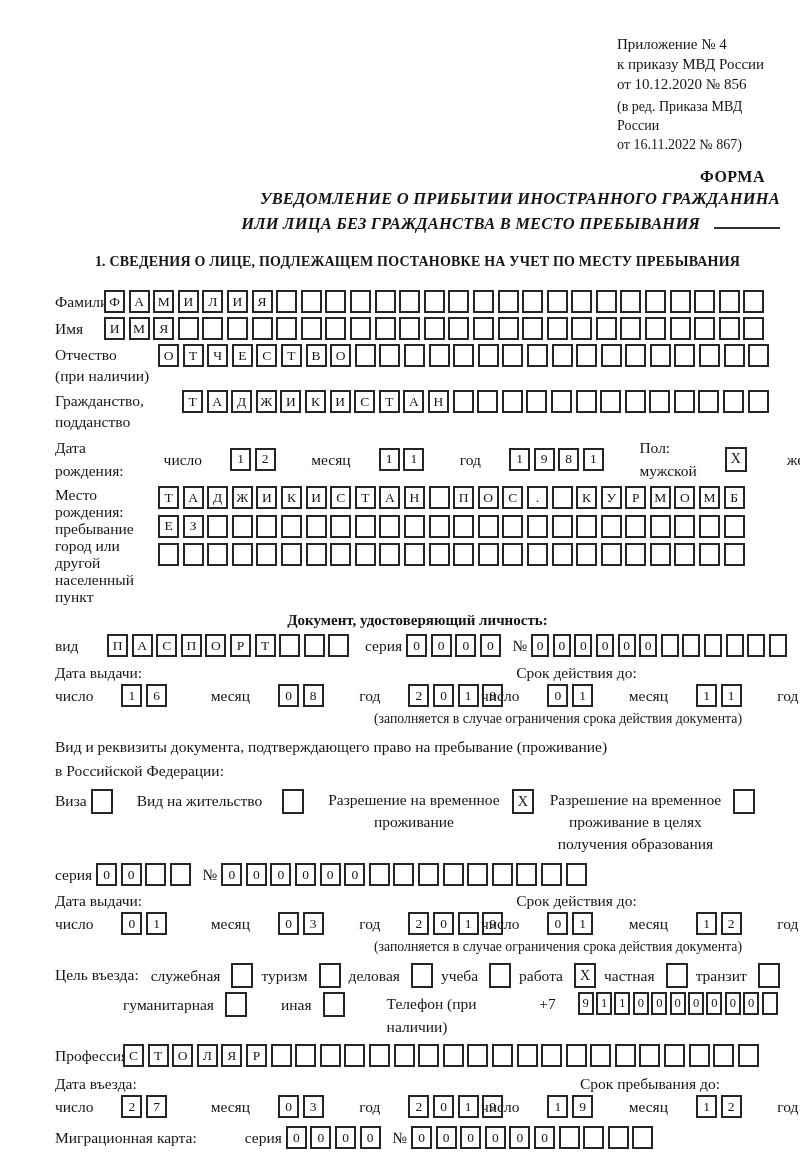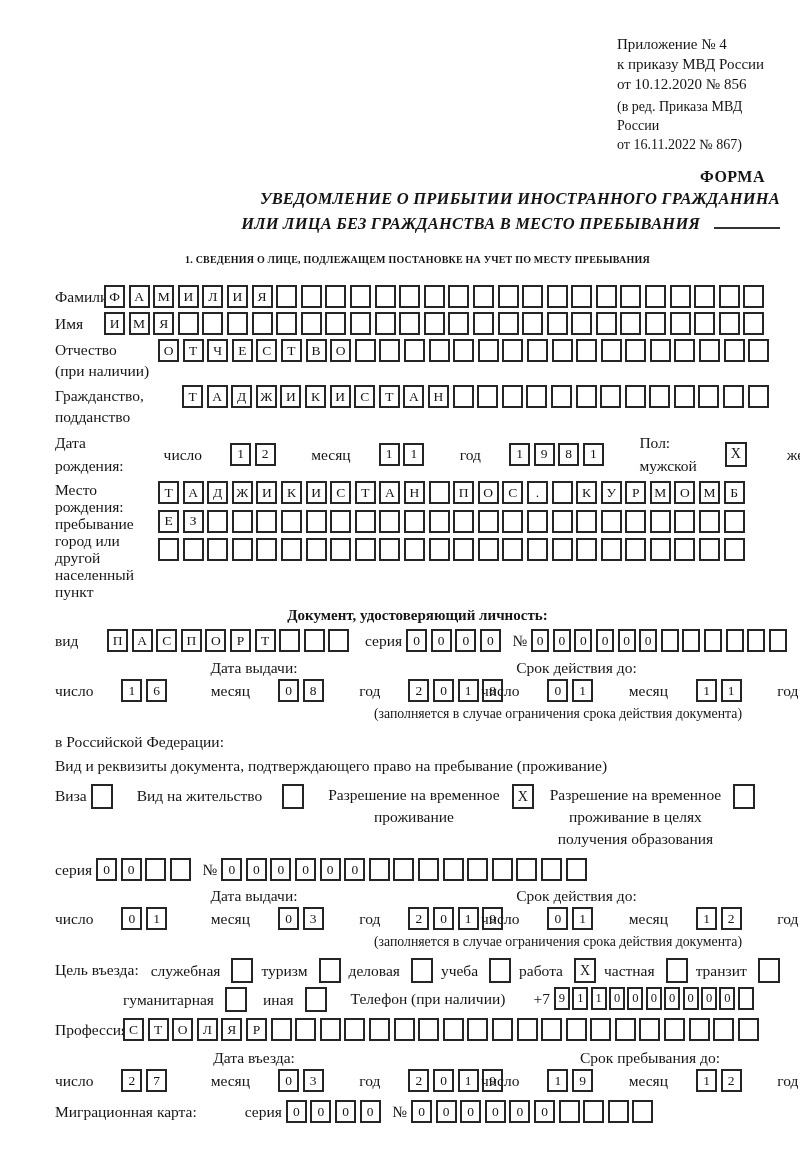--- a/index.html
+++ b/index.html
@@ -7,21 +7,21 @@
     width:800px;height:1163px;box-sizing:border-box;
     padding:34px 20px 0 55px;background:#fff;color:#151515;
     font-family:"Liberation Serif","DejaVu Serif",serif;font-size:15.5px;
     overflow:hidden;
   }
   .hdr-block{margin-left:562px;line-height:20px;font-size:15px;}
   .hdr-block .amend{font-size:14px;line-height:19px;margin-top:3px;}
   .forma{font-weight:bold;font-size:16px;text-align:right;padding-right:15px;margin-top:14px;letter-spacing:.5px;}
   .title{font-weight:bold;font-size:16.5px;text-align:right;line-height:25px;letter-spacing:.2px;font-style:italic;}
   .blank-line{display:inline-block;width:66px;border-bottom:2.5px solid #333;margin-left:14px;vertical-align:baseline;}
-  .sec-head{font-weight:bold;font-size:10px;text-align:center;margin-top:18px;letter-spacing:.2px;}
+  .sec-head{font-weight:bold;font-size:14px;text-align:center;margin-top:18px;letter-spacing:.2px;}
   .form-area{margin-top:20px;}
   .row{display:flex;align-items:flex-start;margin-bottom:4px;}
   .lbl{flex-shrink:0;line-height:23px;}
   .lbl-stack{flex-shrink:0;line-height:21px;}
   .w49{width:49px;} .w52{width:52px;} .w68{width:68px;} .w103{width:103px;} .w127{width:127px;}
   .cellrow{display:flex;flex-wrap:nowrap;}
   .cellcol .cellrow{margin-bottom:5.5px;}
   .cell{
     width:17px;height:19px;border:2px solid #252525;margin-right:3.6px;
     display:inline-flex;align-items:center;justify-content:center;
@@ -31,21 +31,21 @@
   .tight .cell{width:12px;margin-right:2.4px;font-size:12.5px;}
   .checkbox{
     width:18px;height:21px;border:2px solid #252525;display:inline-flex;
     align-items:center;justify-content:center;font-size:14px;flex-shrink:0;background:#fff;
   }
   .inlinegrp{display:flex;align-items:center;gap:24px;}
   .dlabel{margin:0 4px 0 0;line-height:23px;}
   .gap8{margin-left:8px;} .gap12{margin-left:12px;} .gap16{margin-left:16px;} .gap24{margin-left:24px;}
   .doc-head{font-weight:bold;font-size:15px;text-align:center;margin:7px 0 5px 0;}
   .dates-head{margin-bottom:2px;}
-  .dh-left{width:398px;text-align:center;}
+  .dh-left{width:398px;text-align:left;}
   .dh-right{flex:1;text-align:center;padding-right:80px;}
   .dh-right2{flex:1;text-align:right;padding-right:60px;}
   .dates-left{width:398px;}
   .note{font-size:13.8px;text-align:right;padding-right:38px;margin:1px 0 8px 0;}
   .intro{line-height:24px;}
   .options-row{margin-top:6px;align-items:flex-start;}
   .opt-multi{text-align:center;line-height:22px;}
   .po{display:inline-flex;align-items:center;}
   .po .checkbox{margin-left:7px;}
 </style>
@@ -403,22 +403,22 @@
           <span class="cell">2</span>
           <span class="cell">0</span>
           <span class="cell">2</span>
           <span class="cell">5</span>
         </span>
     </div>
   </div>
 
   <div class="note">(заполняется в случае ограничения срока действия документа)</div>
 
+  <div class="intro">Вид и реквизиты документа, подтверждающего право на пребывание (проживание)</div>
   <div class="intro">в Российской Федерации:</div>
-  <div class="intro">Вид и реквизиты документа, подтверждающего право на пребывание (проживание)</div>
 
   <div class="row options-row">
     <span class="dlabel">Виза</span>
     <span class="checkbox"></span>
     <span class="dlabel gap24">Вид на жительство</span>
     <span class="checkbox gap16"></span>
     <div class="opt-multi gap24">
       <div>Разрешение на временное</div>
       <div>проживание</div>
     </div>
@@ -532,21 +532,21 @@
     <span class="po gap8">
         <span class="dlabel">частная</span>
         <span class="checkbox"></span>
       </span>
     <span class="po gap8">
         <span class="dlabel">транзит</span>
         <span class="checkbox"></span>
       </span>
   </div>
 
-  <div class="row" style="margin-top:3px;">
+  <div class="row" style="margin-top:3px;gap:18px;">
     <span class="po" style="margin-left:68px;">
         <span class="dlabel">гуманитарная</span>
         <span class="checkbox"></span>
       </span>
     <span class="po gap16">
         <span class="dlabel">иная</span>
         <span class="checkbox"></span>
       </span>
     <span class="dlabel gap24">Телефон (при наличии)</span>
     <span class="dlabel gap24">+7</span>

